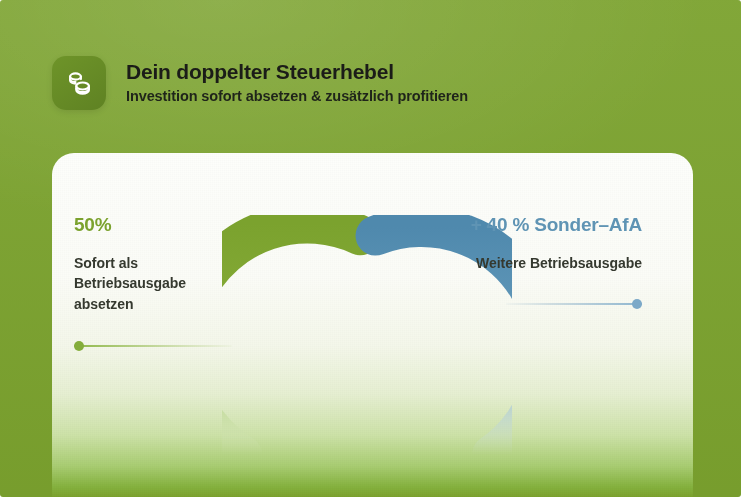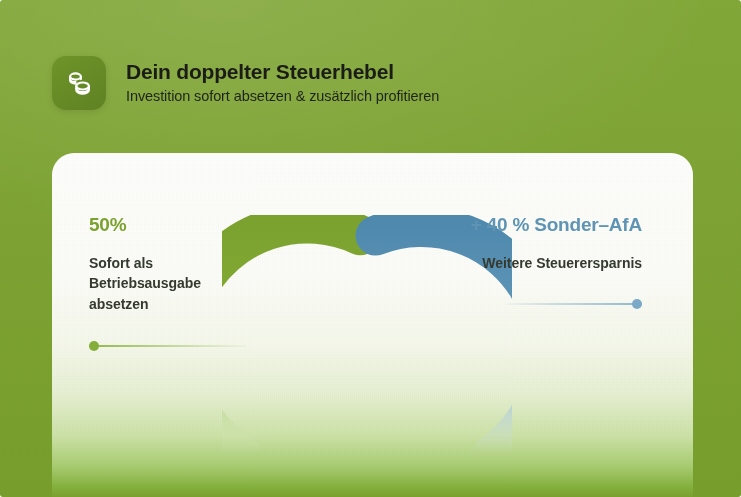--- a/index.html
+++ b/index.html
@@ -55,21 +55,21 @@
   #header-text { display: flex; flex-direction: column; gap: 5px; }
   #title {
     font-size: 21px;
     font-weight: bold;
     color: #1b1c18;
     letter-spacing: -0.2px;
     line-height: 1.1;
   }
   #subtitle {
     font-size: 14.5px;
-    font-weight: normal;
+    font-weight: bold;
     color: #1f241a;
     letter-spacing: -0.1px;
     line-height: 1.2;
   }
 
   
   #card {
     position: absolute;
     left: 52px; top: 153px;
     width: 641px; height: 344px;
@@ -106,21 +106,21 @@
     width: 290px; height: 240px;
   }
   #gauge svg { display: block; }
 
   
   .side {
     position: absolute;
     display: flex;
     flex-direction: column;
   }
-  #side-left  { left: 37px;  top: 62px; width: 170px; align-items: flex-start; text-align: left; }
+  #side-left  { left: 22px;  top: 62px; width: 170px; align-items: flex-start; text-align: left; }
   #side-right { right: 51px; top: 62px; width: 190px; align-items: flex-end;  text-align: right; }
 
   .side-value {
     font-size: 19px;
     font-weight: bold;
     letter-spacing: -0.2px;
     line-height: 1.1;
     white-space: nowrap;
   }
   #side-left  .side-value { color: #7ba22e; }
@@ -240,21 +240,21 @@
 
           <path d="M 20 240 A 125 125 0 0 1 138.5 20.3" fill="none" stroke="url(#gradGreen)" stroke-width="40" stroke-linecap="round"></path>
 
           <path d="M 153.5 20.6 A 125 125 0 0 1 270 240" fill="none" stroke="url(#gradBlue)" stroke-width="40" stroke-linecap="round"></path>
         </g>
       </svg>
     </div>
 
     <div class="side" id="side-right">
       <div class="side-value">+ 40 % Sonder–AfA</div>
-      <div class="side-desc">Weitere Steuerersparnis</div>
+      <div class="side-desc">Weitere Betriebsausgabe</div>
       <div class="connector" id="connector-right">
         <div class="line"></div>
         <div class="dot"></div>
       </div>
     </div>
 
   </div>
 </div>
 
 </body></html>

